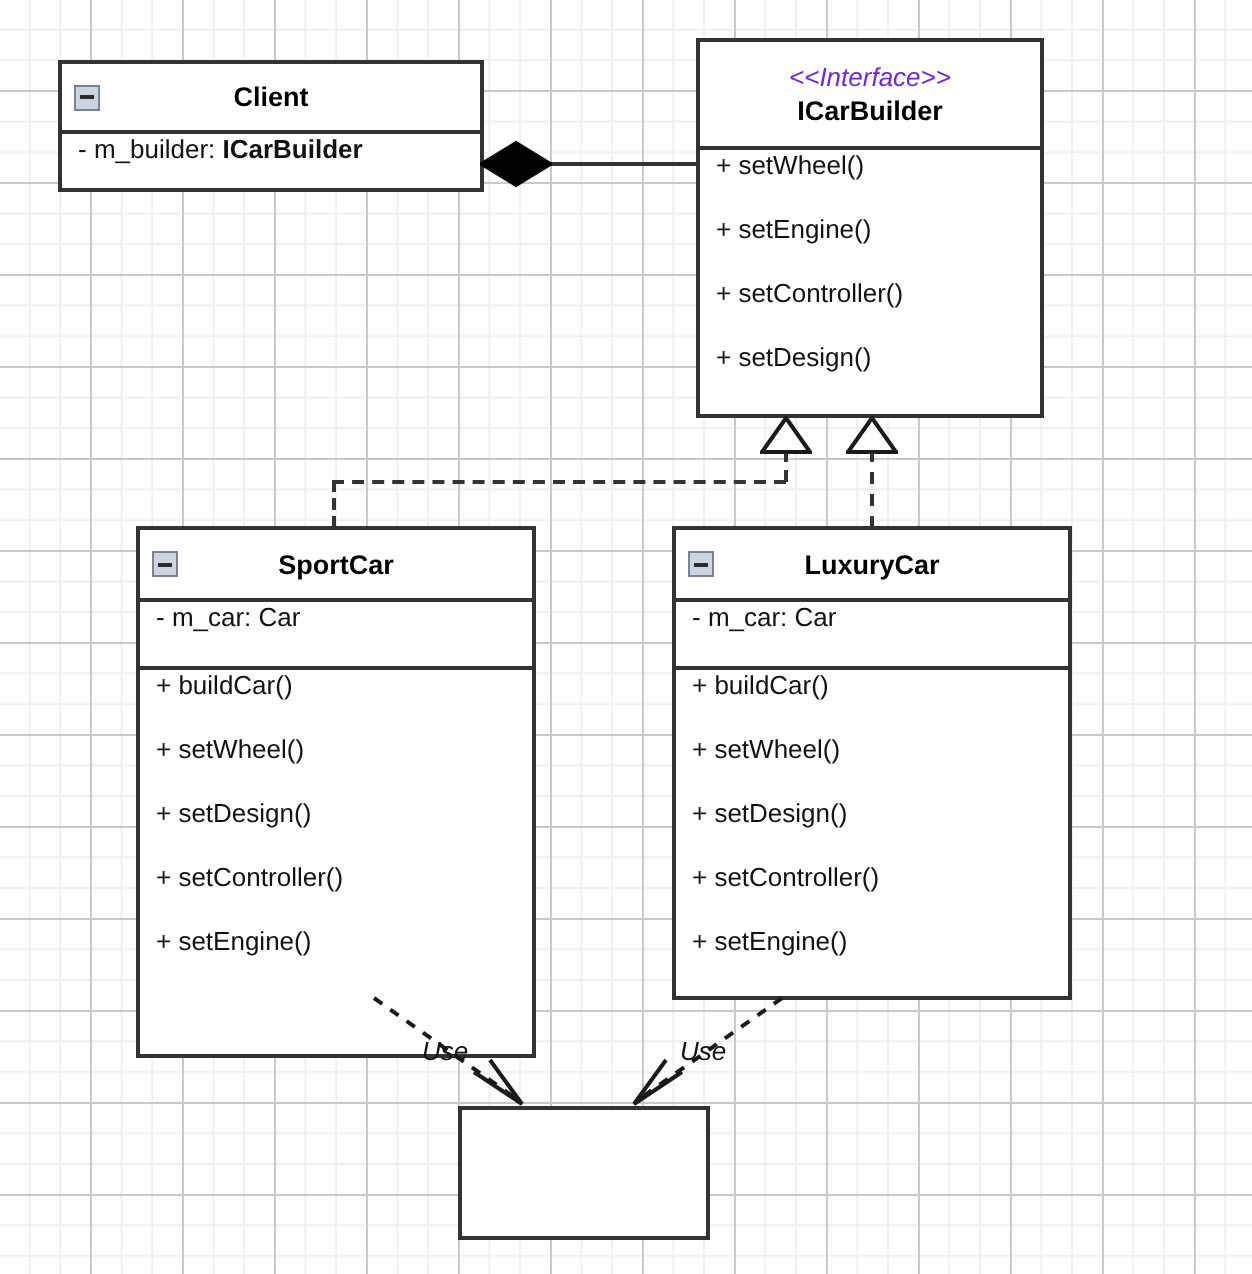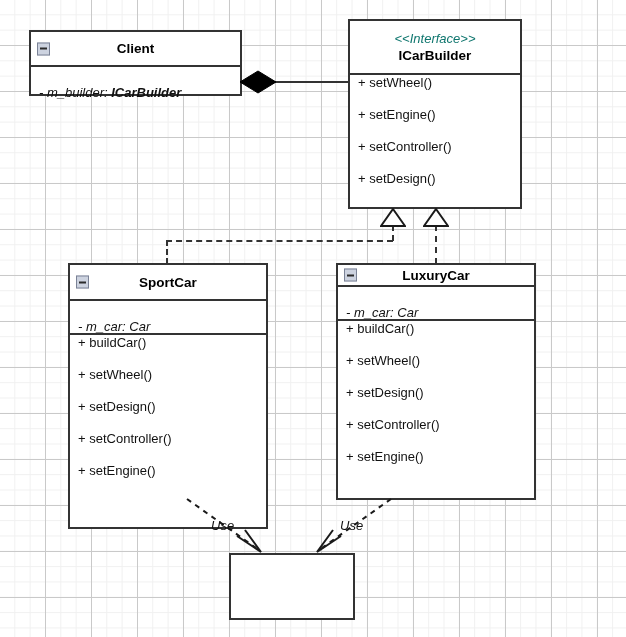--- a/index.html
+++ b/index.html
@@ -52,21 +52,21 @@
   }
   .class-name {
     font-size: 13.5px;
     font-weight: bold;
     color: #000000;
     line-height: 17px;
   }
   .stereotype {
     font-size: 13px;
     font-style: italic;
-    color: #0f766e;
+    color: #6d28d9;
     line-height: 17px;
   }
   .collapse-icon {
     position: absolute;
     left: 6px;
     top: 50%;
     transform: translateY(-50%);
     width: 13px;
     height: 13px;
     box-sizing: border-box;
@@ -83,21 +83,21 @@
     background: #2b2b2b;
   }
   .member {
     font-size: 13px;
     color: #111111;
     line-height: 16px;
     padding-left: 8px;
     white-space: nowrap;
   }
   .member.bold-type b { font-weight: bold; }
-  .attrs { padding-top: 18px; font-style: italic; }
+  .attrs { padding-top: 0; }
   .ops { padding-top: 0; }
   .ops .member { margin-bottom: 16px; }
   .ops .member:last-child { margin-bottom: 0; }
   .attrs .member { margin-bottom: 0; }
 
   
   .line {
     position: absolute;
     background: #333333;
     z-index: 2;
@@ -183,21 +183,21 @@
     <div class="compartment ops" style="height:165px;">
       <div class="member">+ buildCar()</div>
       <div class="member">+ setWheel()</div>
       <div class="member">+ setDesign()</div>
       <div class="member">+ setController()</div>
       <div class="member">+ setEngine()</div>
     </div>
   </div>
 
   <div class="uml-box" style="left:336px; top:263px; width:200px; height:237px;">
-    <div class="compartment box-header" style="height:20px;">
+    <div class="compartment box-header" style="height:34px;">
       <span class="collapse-icon">
         <span class="minus"></span>
       </span>
       <span class="class-name">LuxuryCar</span>
     </div>
     <div class="compartment attrs" style="height:34px;">
       <div class="member">- m_car: Car</div>
     </div>
     <div class="compartment ops" style="height:165px;">
       <div class="member">+ buildCar()</div>

